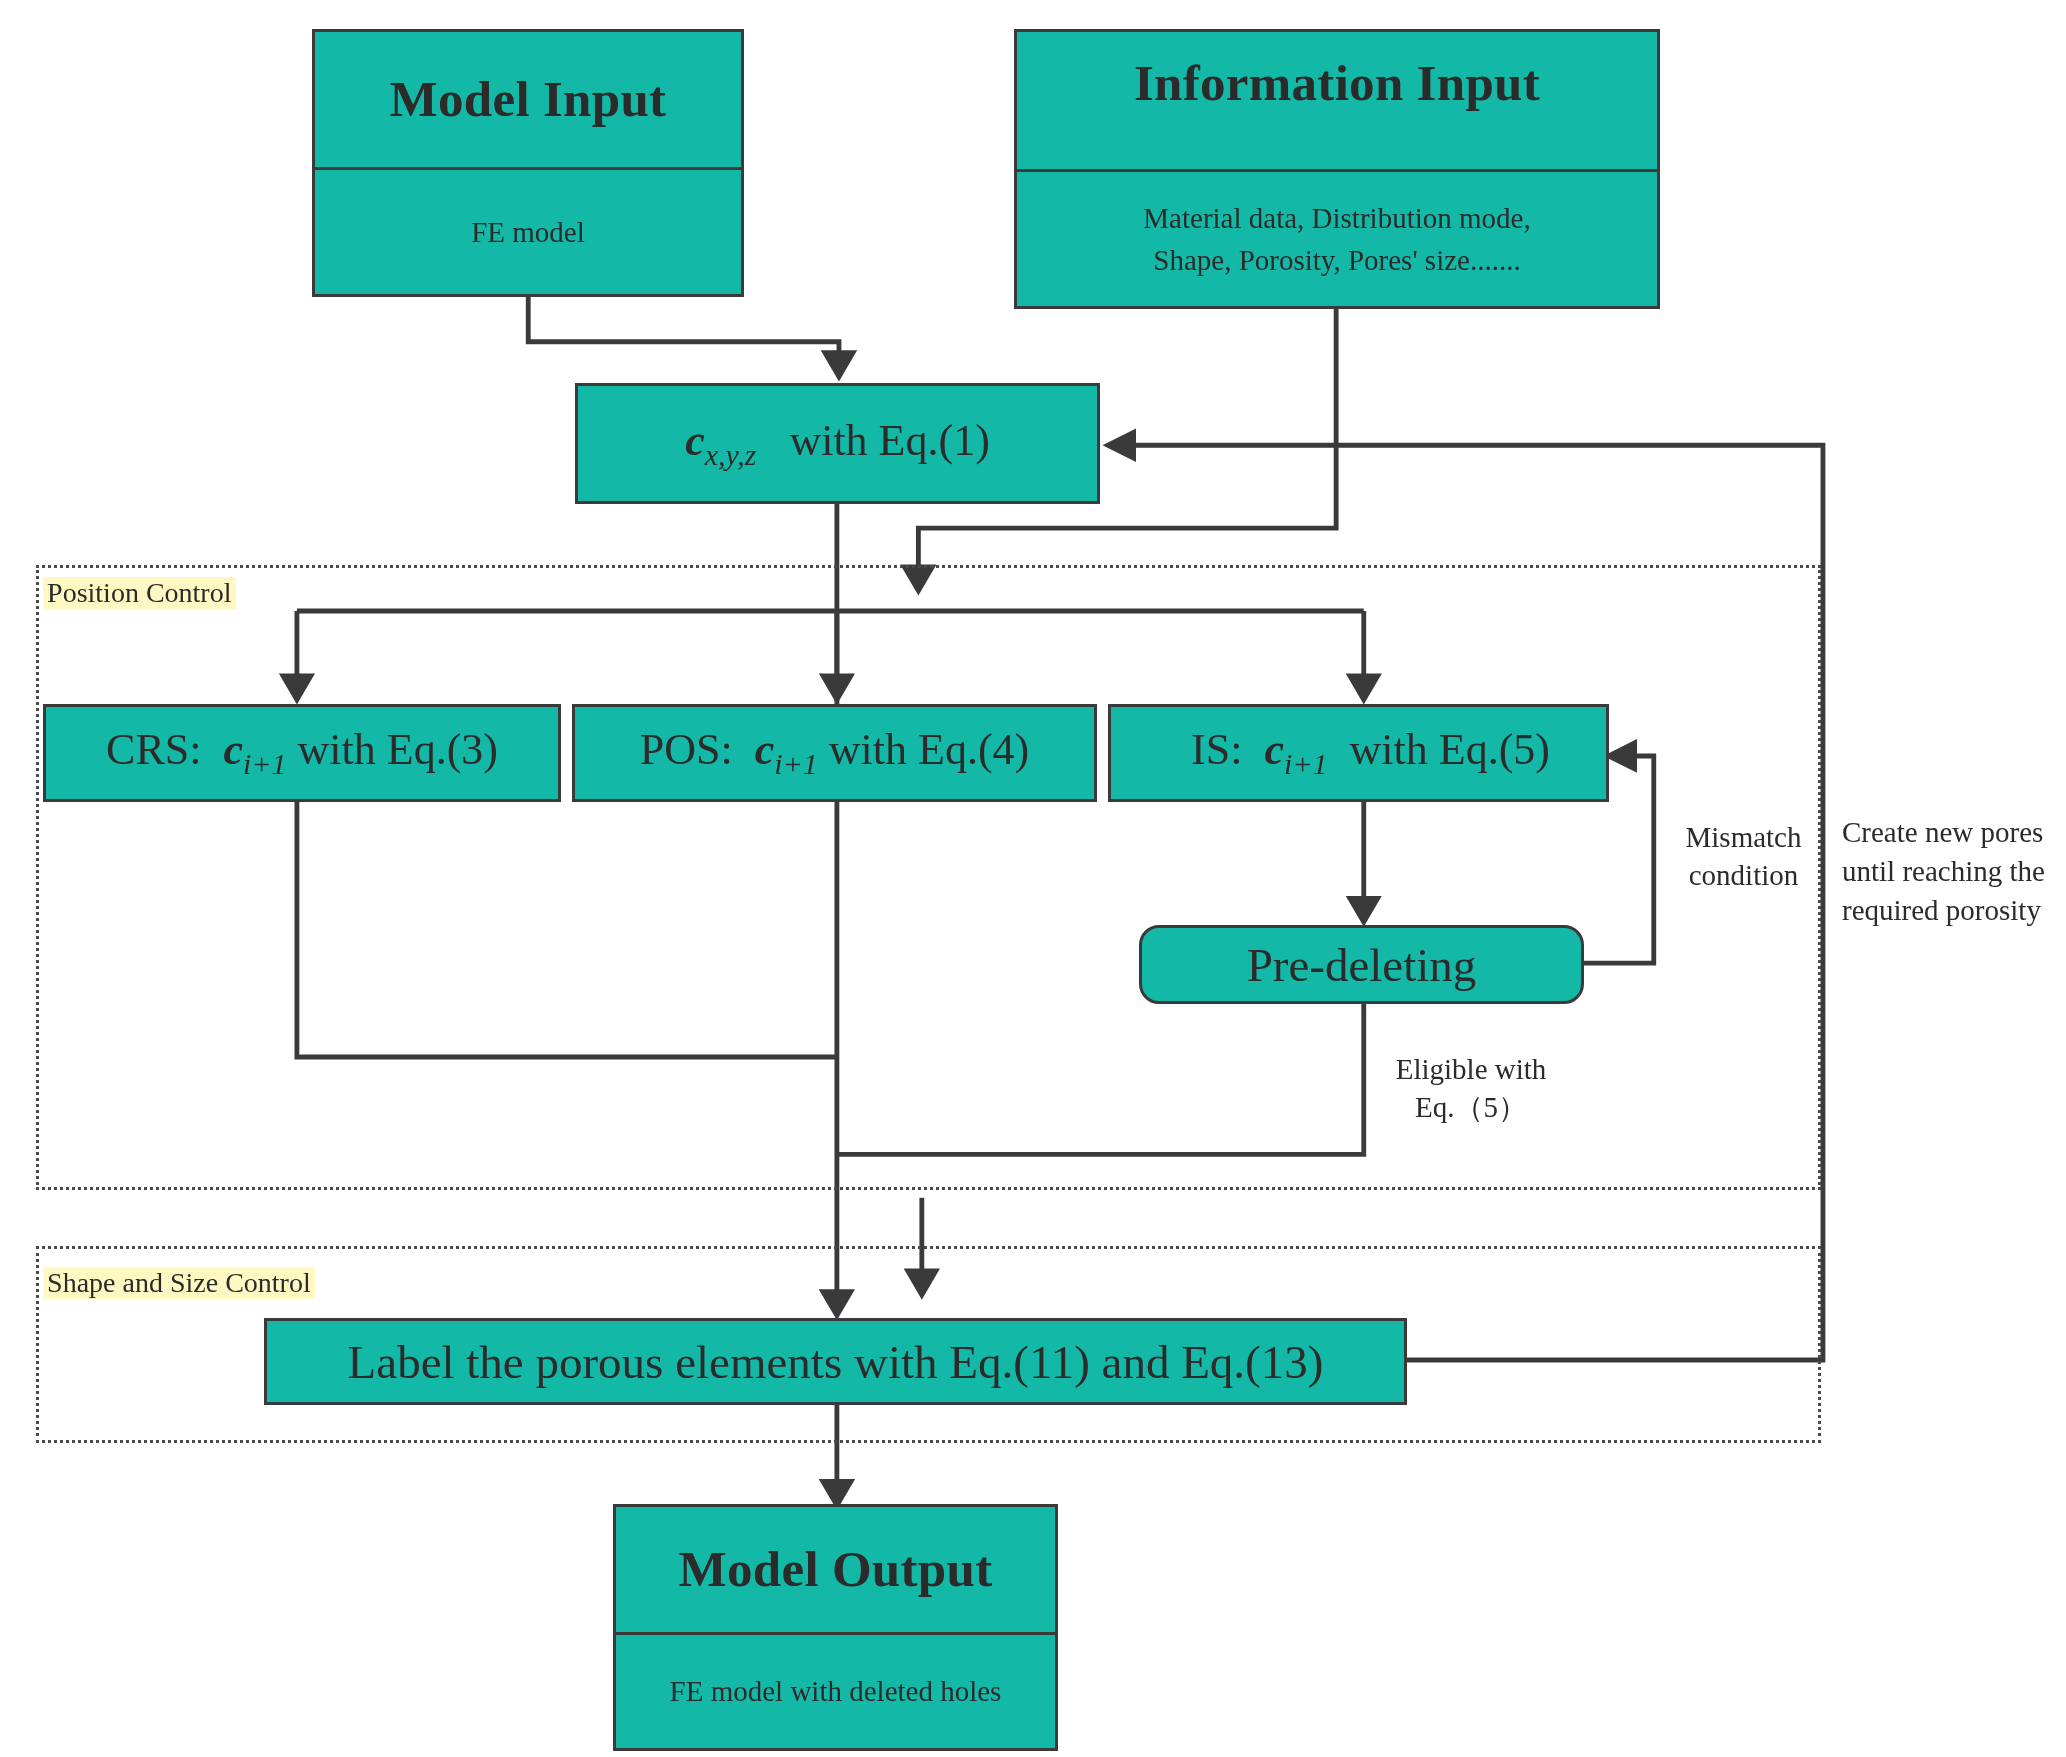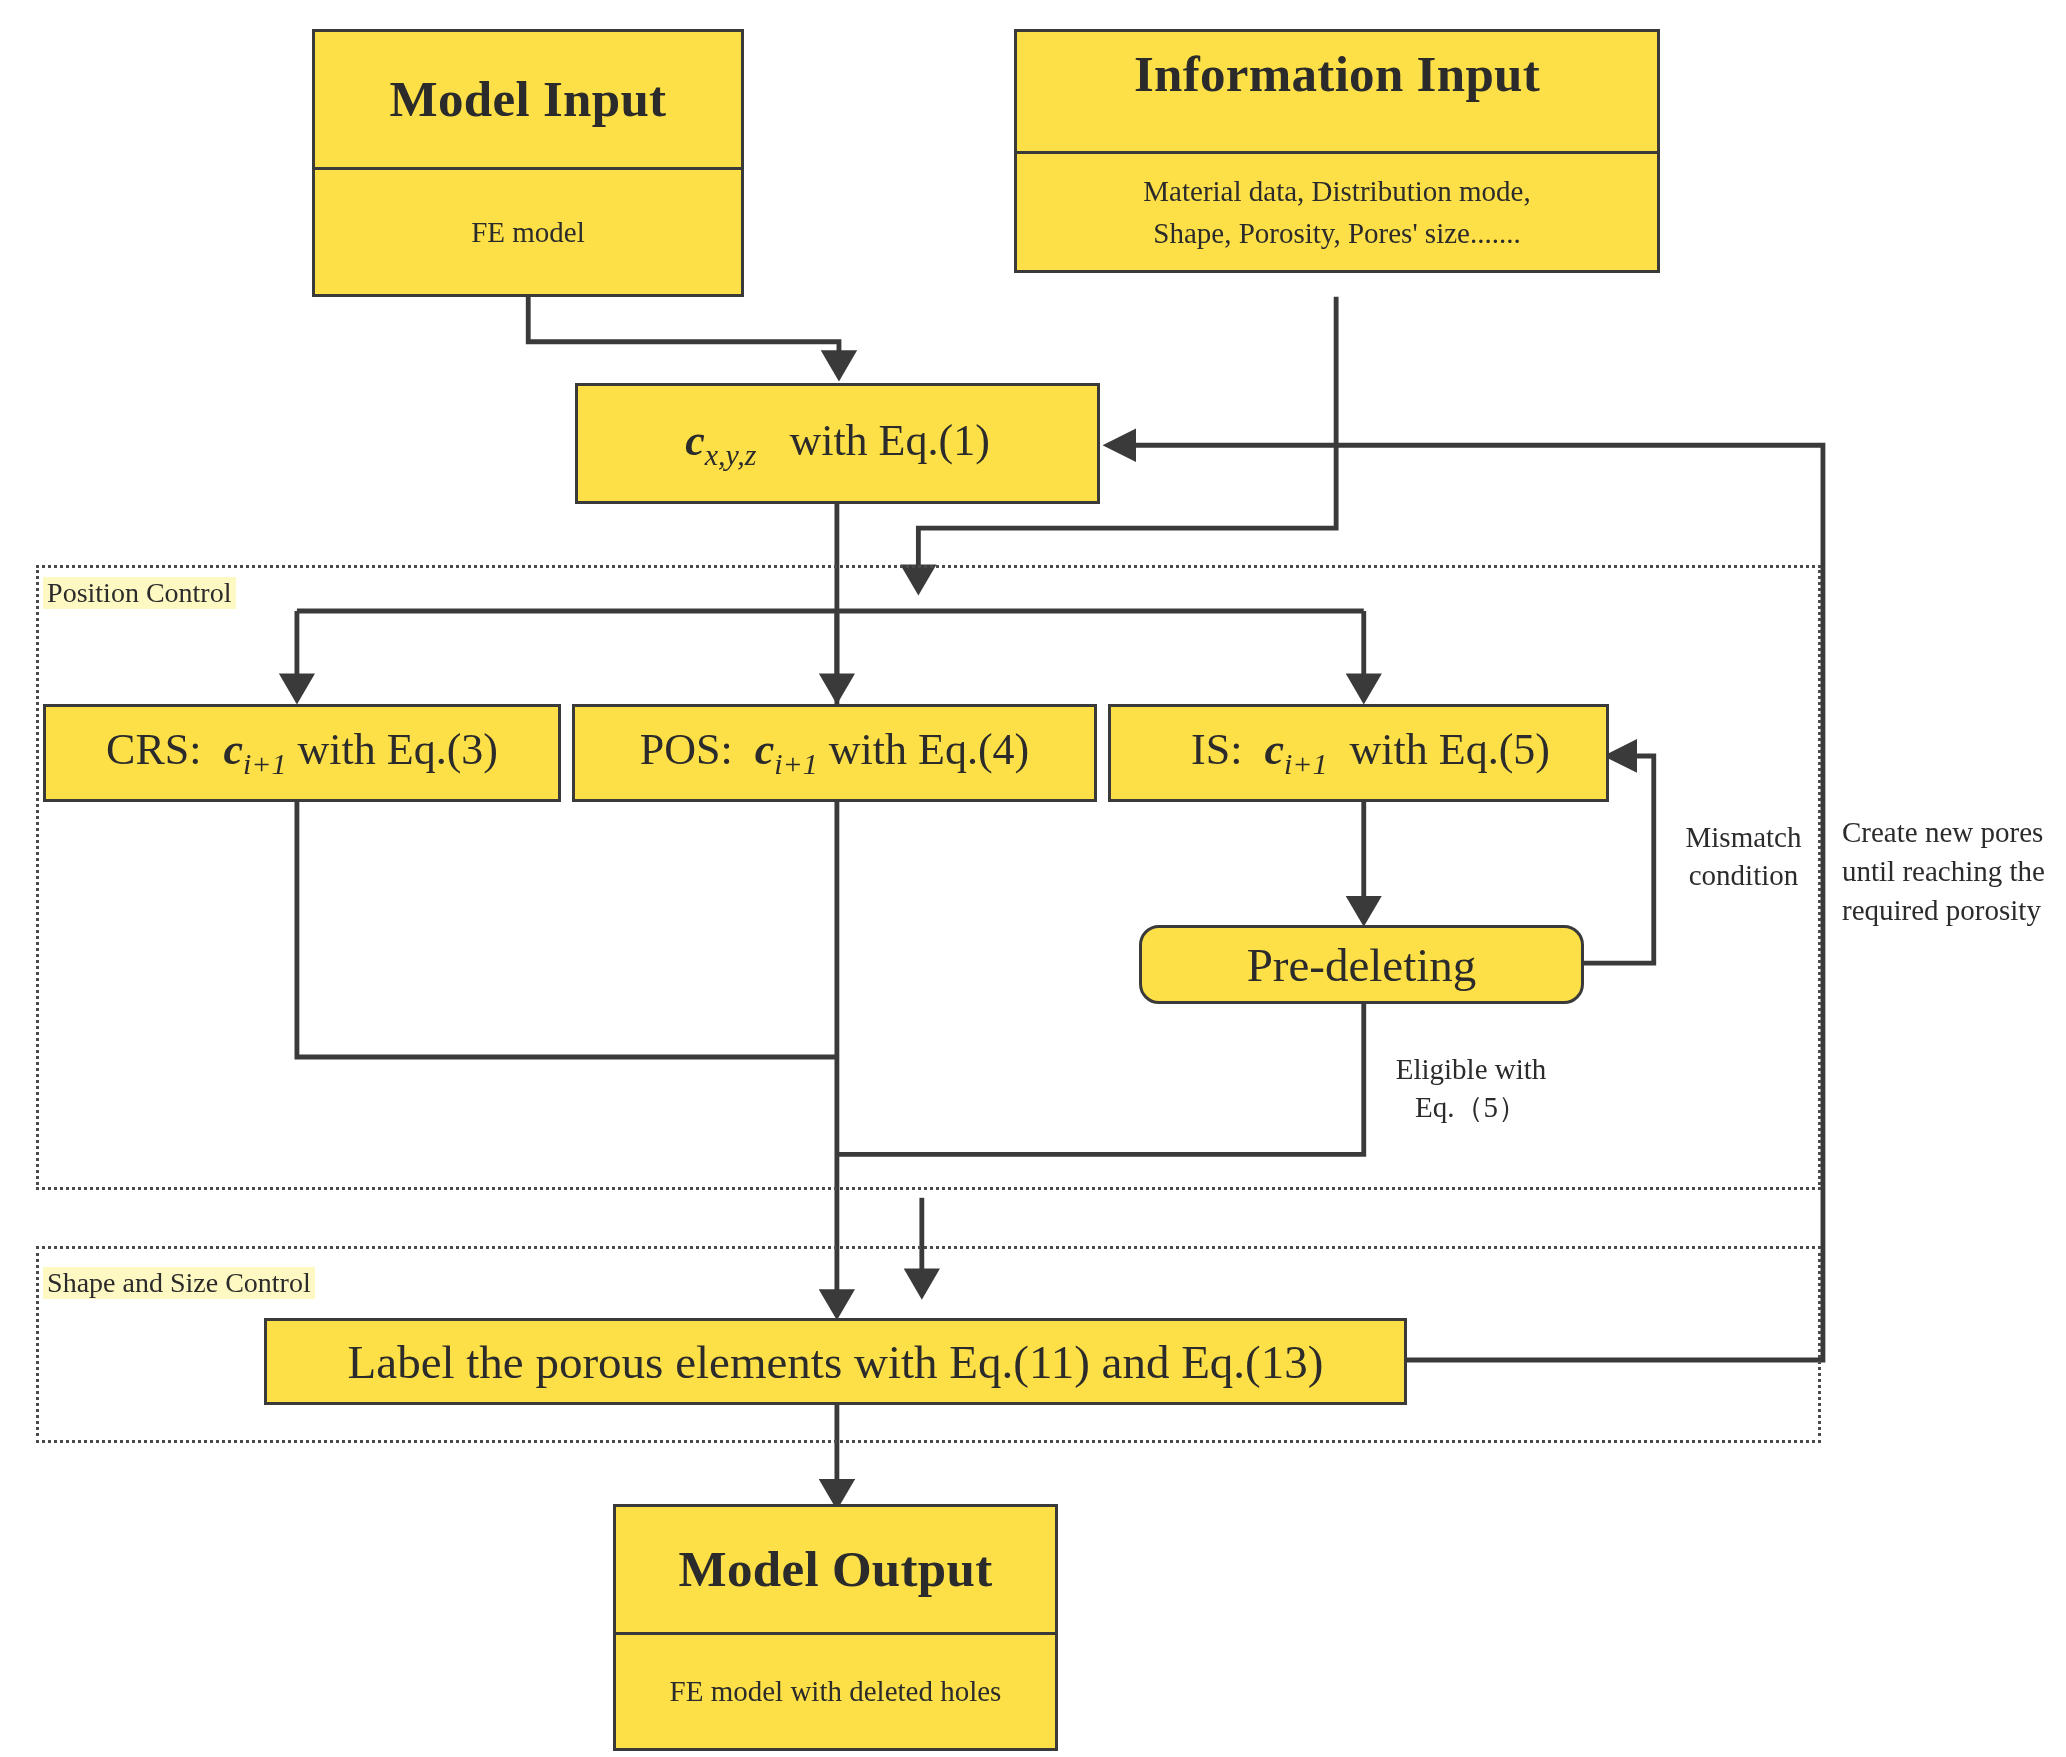--- a/index.html
+++ b/index.html
@@ -20,21 +20,21 @@
     left: 0;
     top: 0;
     width: 2066px;
     height: 1757px;
   }
 
   
   .node {
     position: absolute;
     box-sizing: border-box;
-    background: #fde047;
+    background: #14b8a6;
     border: 3.5px solid #3a3a3a;
     display: flex;
     flex-direction: column;
     z-index: 5;
   }
   .node .cell {
     flex: 1 1 auto;
     display: flex;
     align-items: center;
     justify-content: center;
@@ -166,21 +166,21 @@
 
   <div class="node" style="left:312px; top:29px; width:432px; height:268px;">
     <div class="cell">
       <span class="title-text">Model Input</span>
     </div>
     <div class="cell divider">
       <span class="sub-text">FE model</span>
     </div>
   </div>
 
-  <div class="node" style="left:1014px; top:29px; width:646px; height:244px;gap:33px;">
+  <div class="node" style="left:1014px; top:29px; width:646px; height:280px;gap:33px;">
     <div class="cell">
       <span class="title-text">Information Input</span>
     </div>
     <div class="cell divider" style="flex-direction:column; justify-content:center;">
       <span class="sub-text">Material data, Distribution mode,</span>
       <span class="sub-text">Shape, Porosity, Pores' size.......</span>
     </div>
   </div>
 
   <div class="node" style="left:575px; top:383px; width:525px; height:121px;">

